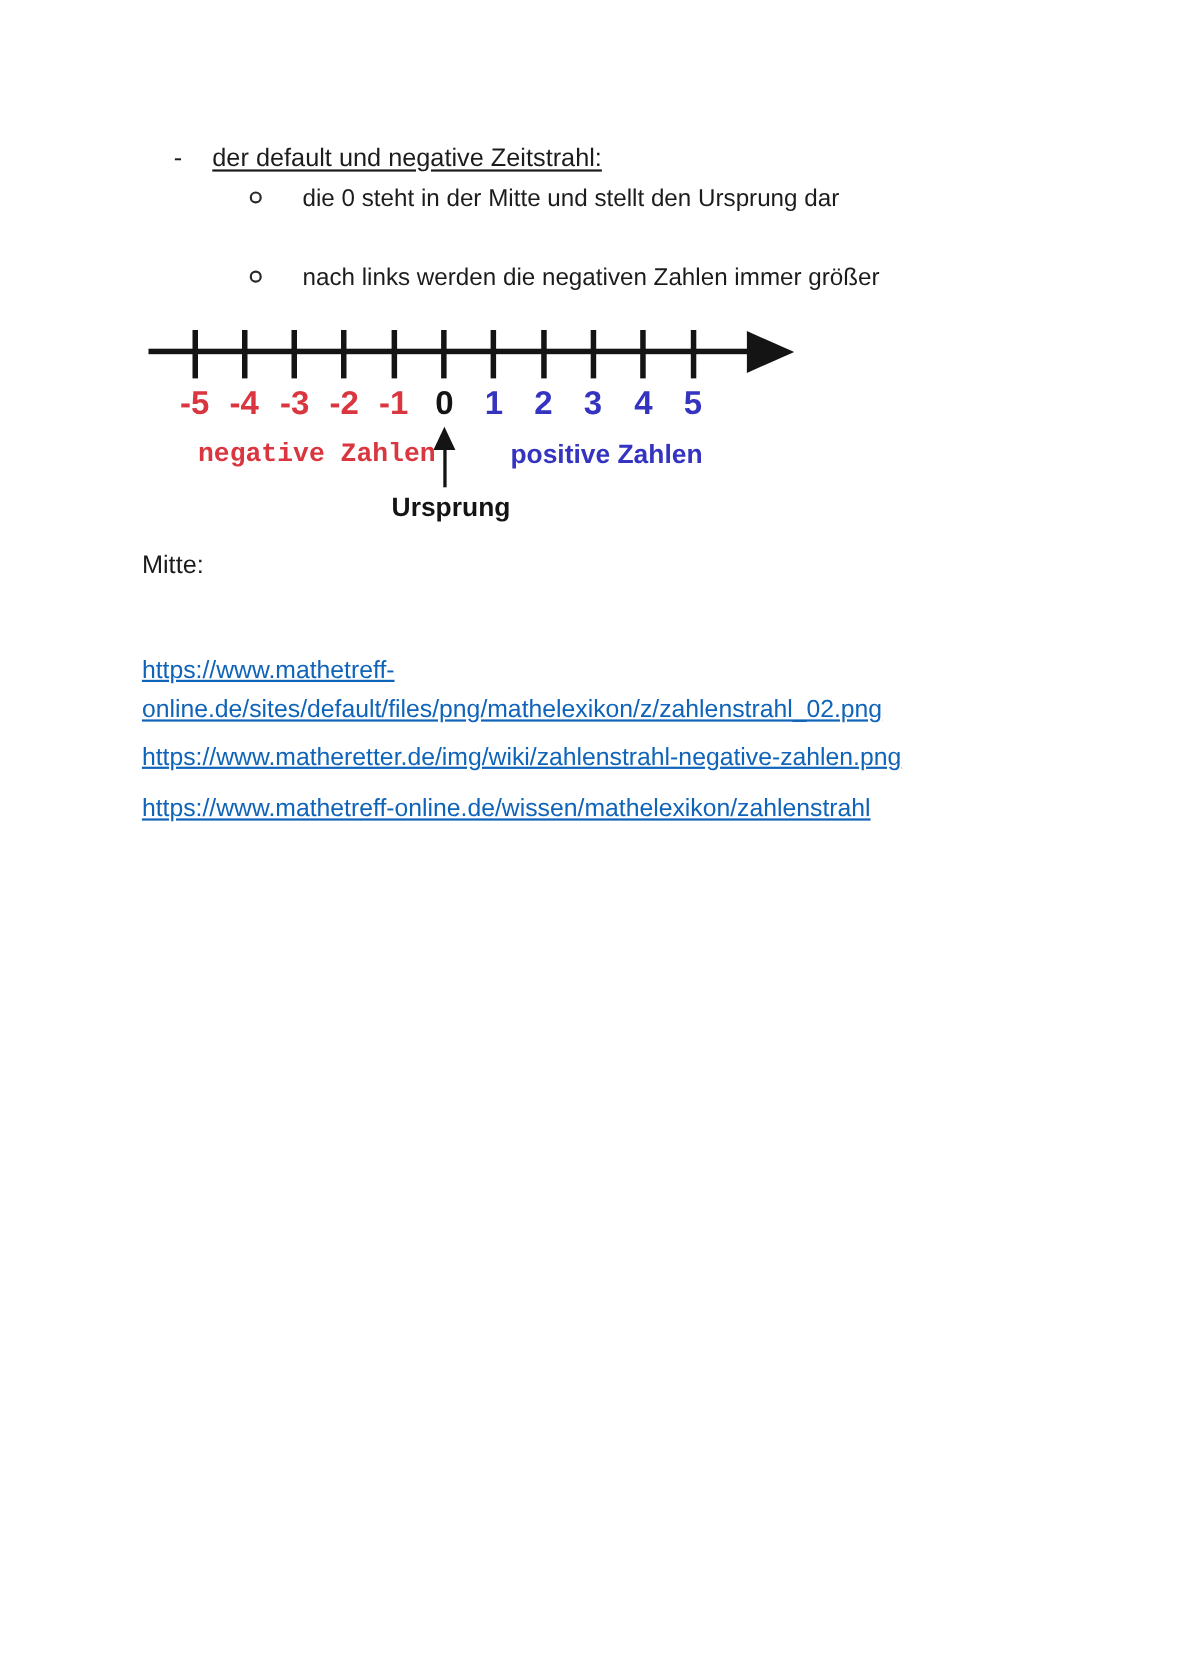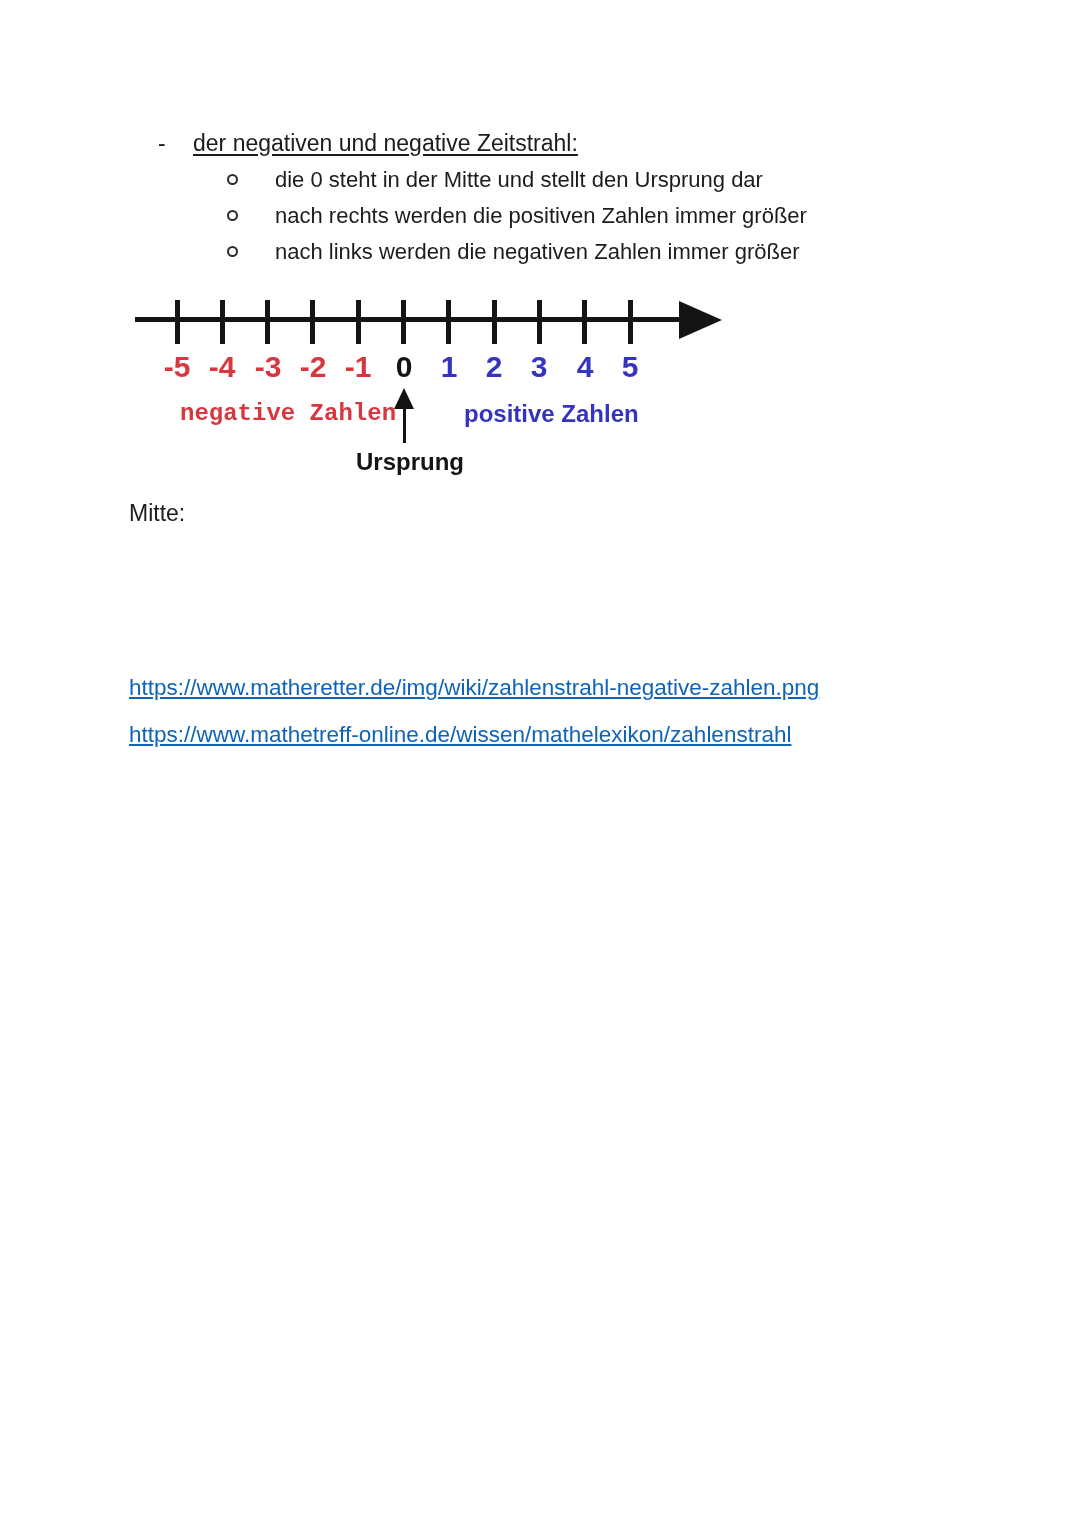--- a/index.html
+++ b/index.html
@@ -69,29 +69,25 @@
   .lnk.visited { color: var(--link-visited, #954f72); }
   .lnk.twolines { line-height: 36px; }
   .lnk.twolines span { display: block; }
 </style>
 </head>
 <body>
 
 <div class="page">
 
   <span class="dash">-</span>
-  <span class="h-text">der negativen und negative Zeitstrahl:</span>
+  <span class="h-text">der default und negative Zeitstrahl:</span>
 
   <div class="b-row" style="top:166px">
     <span class="circ"></span>
     <span class="b-text">die 0 steht in der Mitte und stellt den Ursprung dar</span>
-  </div>
-  <div class="b-row" style="top:202px">
-    <span class="circ"></span>
-    <span class="b-text">nach rechts werden die positiven Zahlen immer größer</span>
   </div>
   <div class="b-row" style="top:238px">
     <span class="circ"></span>
     <span class="b-text">nach links werden die negativen Zahlen immer größer</span>
   </div>
 
   <div>
     <div class="axis"></div>
     <div class="axis-head"></div>
 
@@ -123,18 +119,22 @@
     <span class="cap posc">positive Zahlen</span>
 
     <div class="ua-head"></div>
     <div class="ua-stem"></div>
     <span class="cap orig">Ursprung</span>
   </div>
 
   <div class="quelle">Mitte:</div>
 
 
+  <a class="lnk twolines" style="top:591px">
+    <span>https://www.mathetreff-</span>
+    <span>online.de/sites/default/files/png/mathelexikon/z/zahlenstrahl_02.png</span>
+  </a>
 
   <a class="lnk" style="top:674px">https://www.matheretter.de/img/wiki/zahlenstrahl-negative-zahlen.png</a>
 
   <a class="lnk" style="top:721px">https://www.mathetreff-online.de/wissen/mathelexikon/zahlenstrahl</a>
 
 </div>
 
 </body></html>

